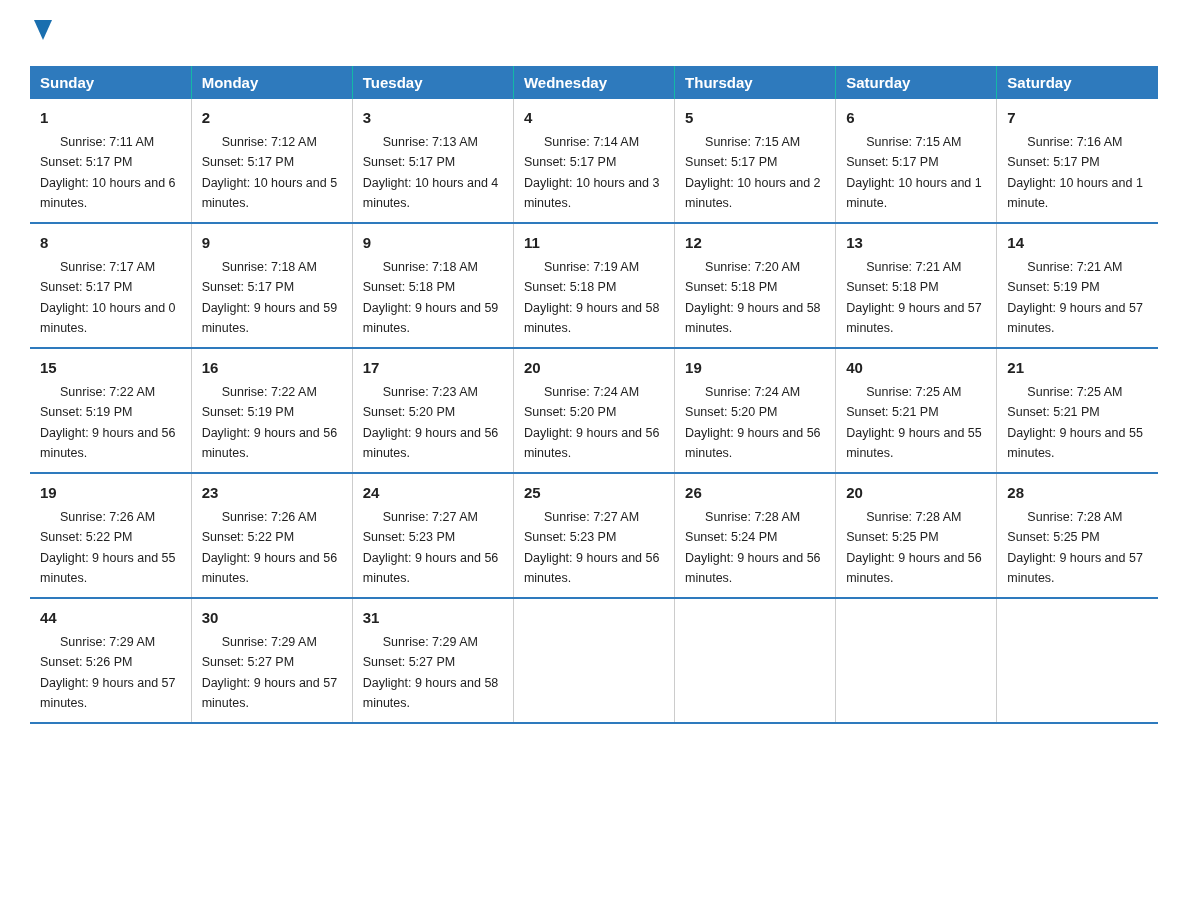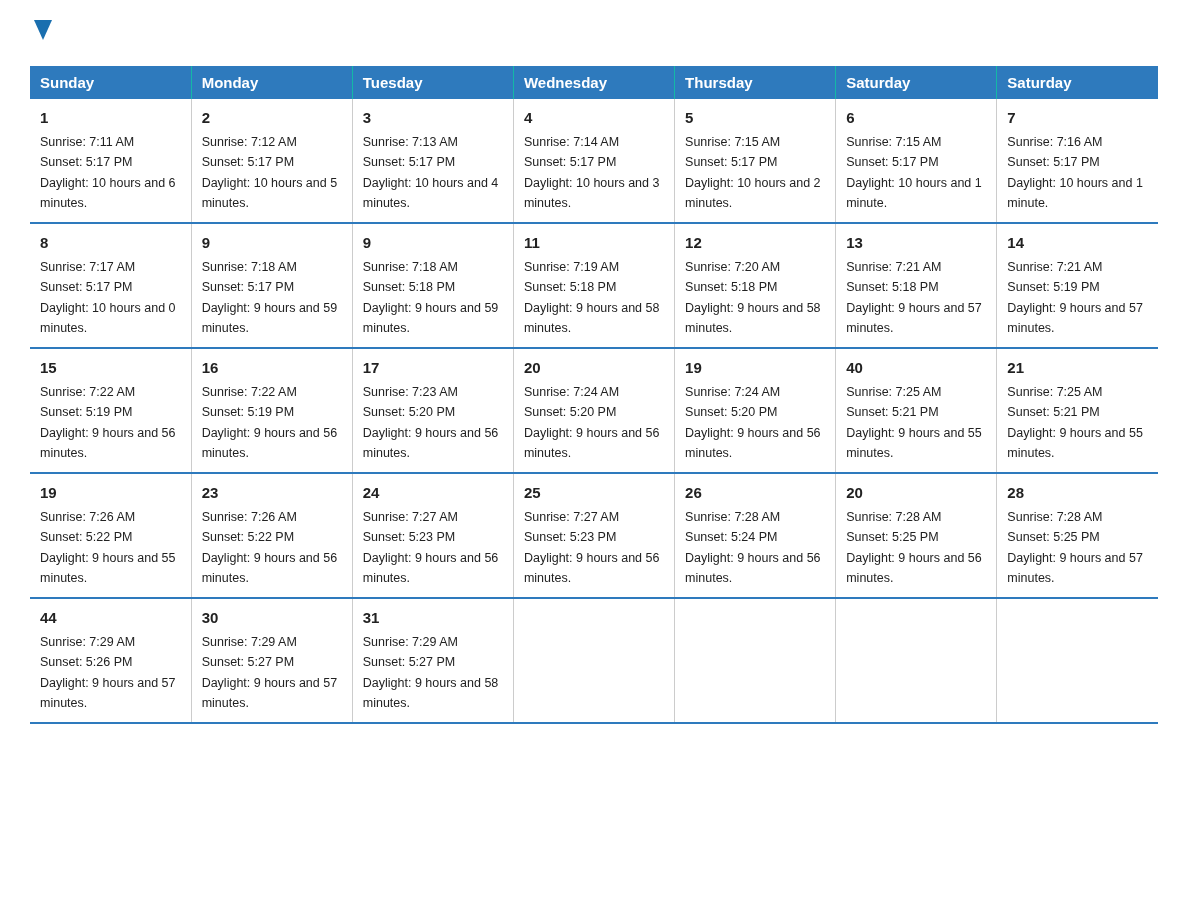--- a/index.html
+++ b/index.html
@@ -61,20 +61,21 @@
     .day-num {
       font-size: 15px;
       font-weight: bold;
       display: block;
       margin-bottom: 3px;
     }
     .day-info {
       font-size: 12.5px;
       color: #222;
       line-height: 1.55;
+      margin-left: 20px;
     }
     td.empty {
       background: #fff;
     }
     .logo-svg-area {
       display: flex;
       flex-direction: column;
       line-height: 1.1;
     }
     .logo-general {

